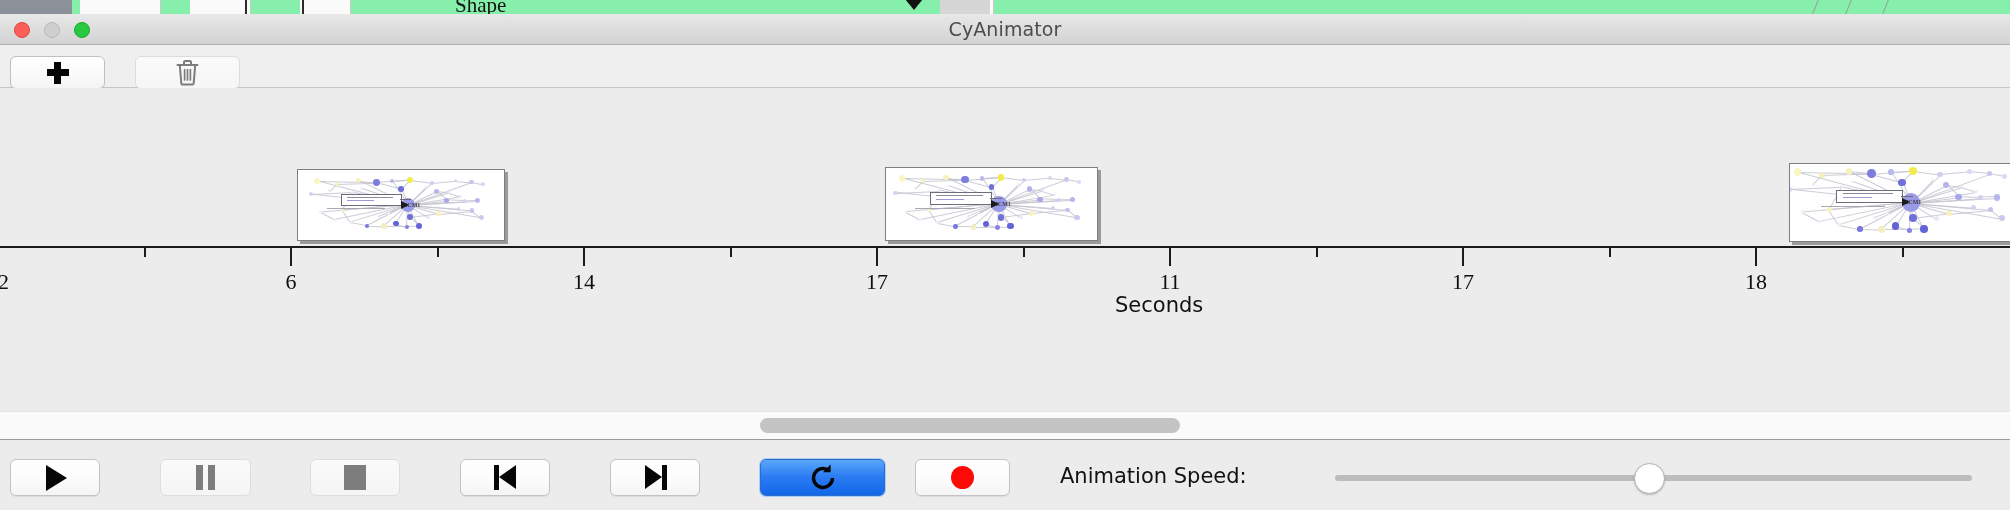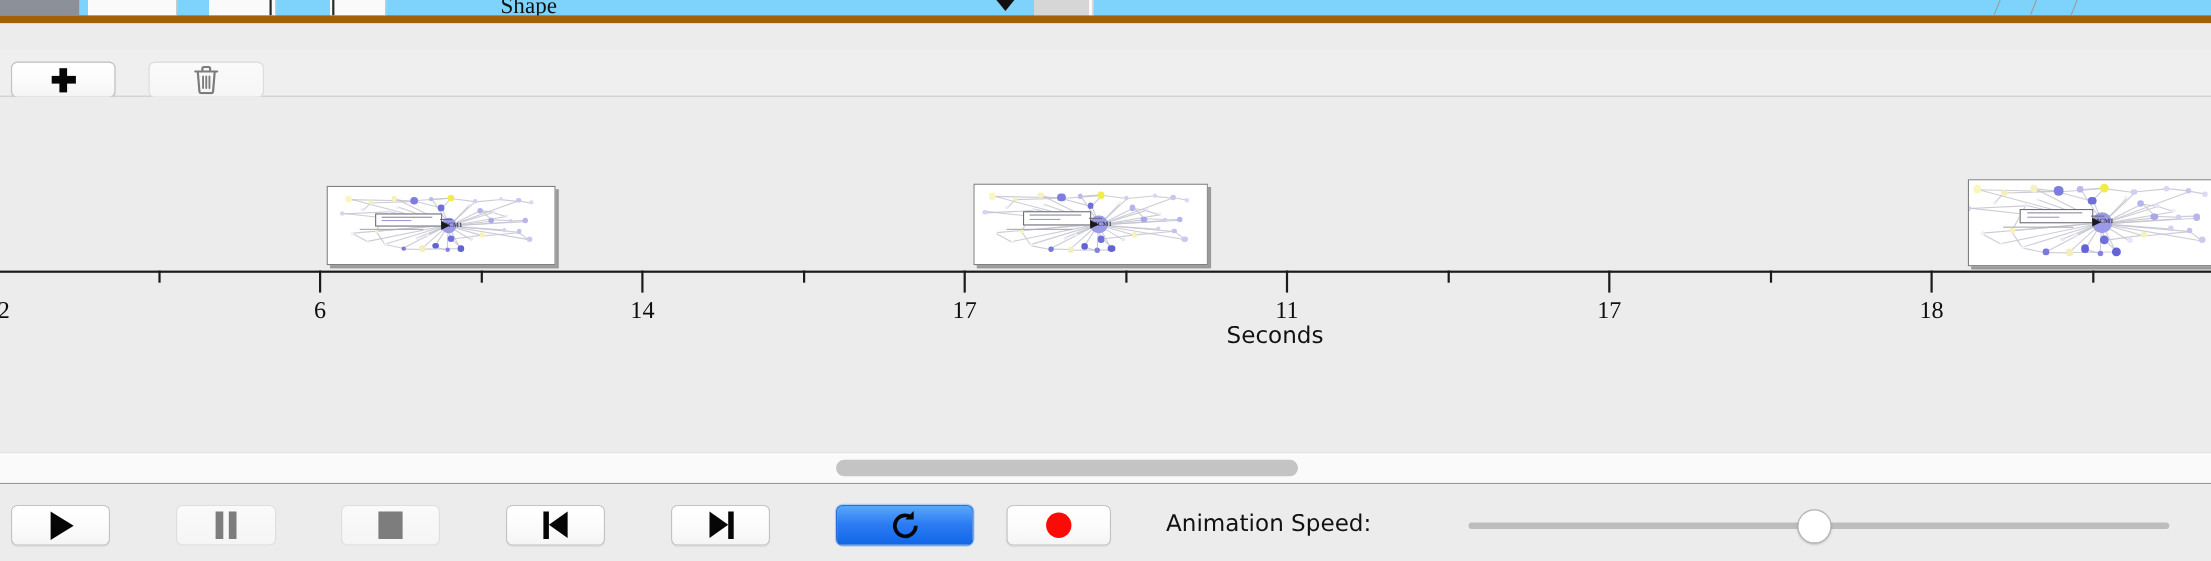--- a/index.html
+++ b/index.html
@@ -18,22 +18,22 @@
     width: 2010px;
     height: 510px;
     background: #ececec;
   }
 
   
   .bg-strip {
     position: absolute;
     left: 0; top: 0;
     width: 2010px; height: 14px;
-    background: #7dd3fc;
-    border-bottom: 7px solid #a16207;
+    background: #86efac;
+    border-bottom: 1px solid #a16207;
     overflow: hidden;
   }
   .bg-strip .bg-dark {
     position: absolute;
     left: 0; top: 0; width: 72px; height: 14px;
     background: #8c9099;
   }
   .bg-strip .bg-cell {
     position: absolute; top: 0; height: 14px;
     border-right: 1px solid #c9c9c9;
@@ -391,20 +391,26 @@
     <div class="bg-tick" style="left:302px;"></div>
     <div class="bg-word" style="left:455px;">Shape</div>
     <div class="bg-arrow" style="left:905px;"></div>
     <div class="bg-gray" style="left:940px; width:50px;"></div>
     <div class="bg-cell" style="left:990px; width:3px;"></div>
     <div class="bg-slash" style="left:1815px;"></div>
     <div class="bg-slash" style="left:1848px;"></div>
     <div class="bg-slash" style="left:1885px;"></div>
   </div>
 
+  <div class="titlebar">
+    <div class="traffic close"></div>
+    <div class="traffic min"></div>
+    <div class="traffic max"></div>
+    <div class="window-title">CyAnimator</div>
+  </div>
 
   <div class="toolbar"></div>
 
   <div class="btn btn-add">
     <div class="plus-icon"></div>
   </div>
 
   <div class="btn btn-trash disabled">
     <svg width="25" height="27" viewBox="0 0 25 27">
       <path d="M2.5 6 h20 M9 6 V3.2 a1.3 1.3 0 0 1 1.3 -1.3 h4.4 a1.3 1.3 0 0 1 1.3 1.3 V6" stroke="#7c7c7c" stroke-width="2" fill="none" stroke-linecap="round"></path>

